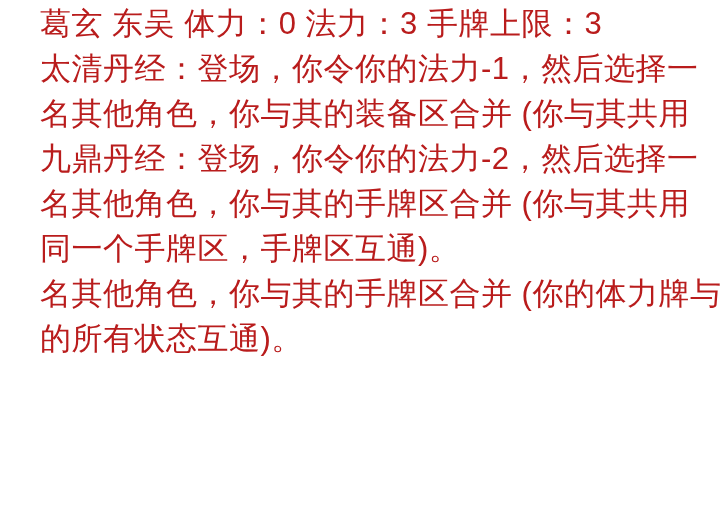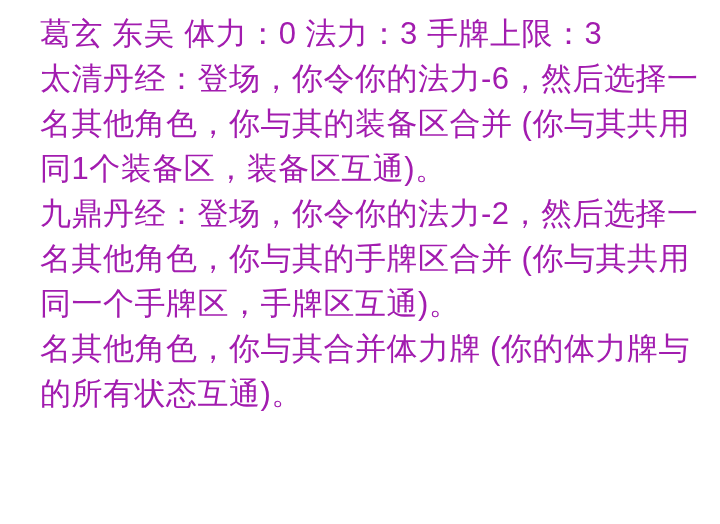--- a/index.html
+++ b/index.html
@@ -7,38 +7,37 @@
     padding: 0;
     background: #ffffff;
   }
   body {
     width: 720px;
     height: 524px;
     overflow: hidden;
   }
   .doc {
     box-sizing: border-box;
-    padding: 11px 20px 0 40px;
+    padding: 1px 20px 0 40px;
     font-family: "Liberation Sans", "DejaVu Sans", sans-serif;
     font-size: 31px;
     line-height: 45px;
-    color: #a21caf;
+    color: #b91c1c;
     font-weight: 400;
   }
   .line {
     white-space: nowrap;
     letter-spacing: 0.5px;
   }
 </style>
 </head>
 <body>
 
 <main class="doc">
   <div class="line">葛玄 东吴 体力：0 法力：3 手牌上限：3</div>
-  <div class="line">太清丹经：登场，你令你的法力-6，然后选择一</div>
+  <div class="line">太清丹经：登场，你令你的法力-1，然后选择一</div>
   <div class="line">名其他角色，你与其的装备区合并 (你与其共用</div>
-  <div class="line">同1个装备区，装备区互通)。</div>
   <div class="line">九鼎丹经：登场，你令你的法力-2，然后选择一</div>
   <div class="line">名其他角色，你与其的手牌区合并 (你与其共用</div>
   <div class="line">同一个手牌区，手牌区互通)。</div>
-  <div class="line">名其他角色，你与其合并体力牌 (你的体力牌与</div>
+  <div class="line">名其他角色，你与其的手牌区合并 (你的体力牌与</div>
   <div class="line">的所有状态互通)。</div>
 </main>
 
 </body></html>

